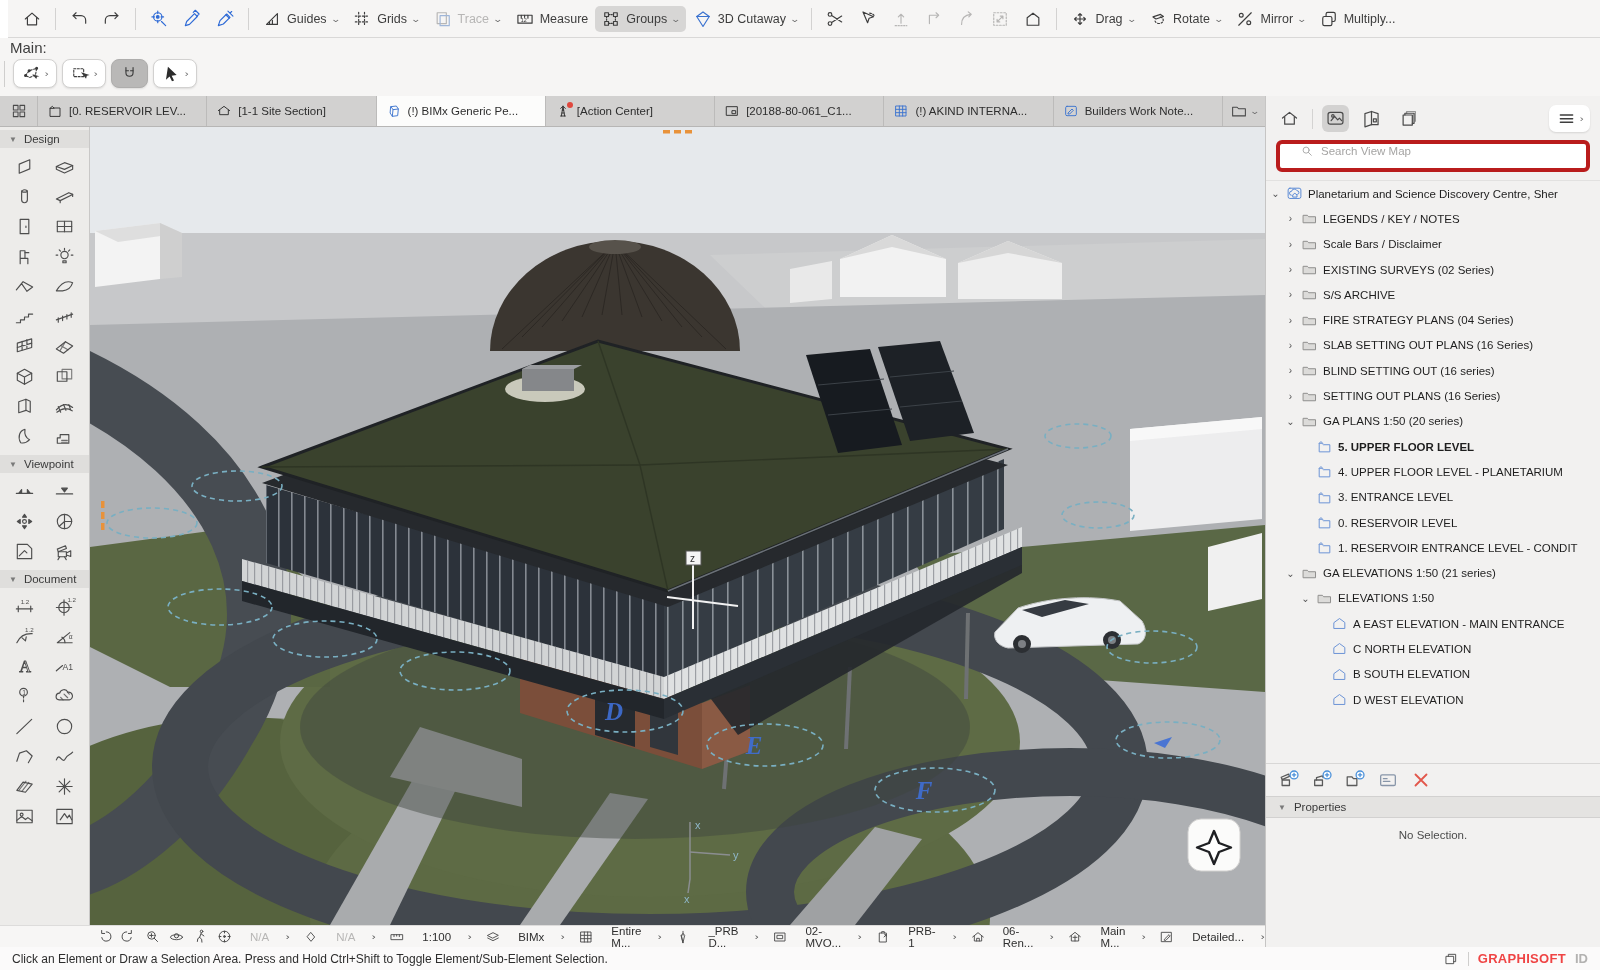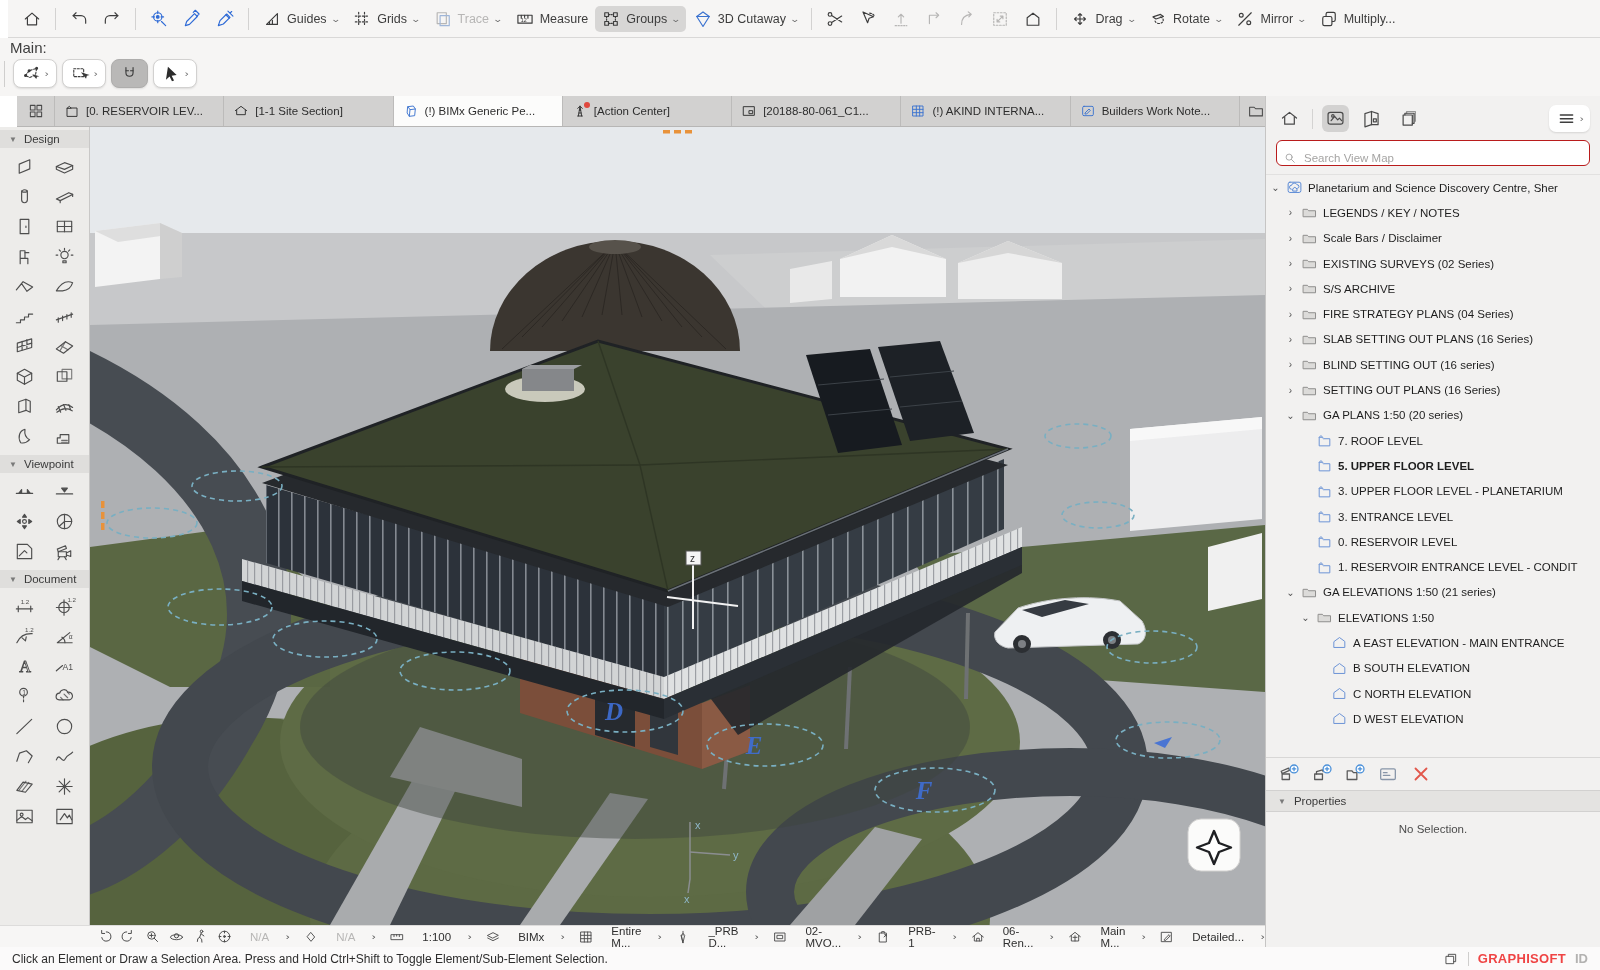--- a/index.html
+++ b/index.html
@@ -21,21 +21,21 @@
   
   #subbar{left:0;top:38px;width:1600px;height:58px;background:#f6f5f4}
   #main-label{position:absolute;left:10px;top:1px;font-size:15px;color:#3e3e3e}
   #subtools{position:absolute;left:4px;top:21px;display:flex;gap:5px;align-items:center}
   .vbar{width:1px;height:26px;background:#cfcecd;margin-right:3px}
   .pill{display:flex;align-items:center;gap:4px;background:#fff;border:1px solid #d2d1d0;border-radius:8px;
         padding:4px 8px;box-shadow:0 1px 2px rgba(0,0,0,.10);color:#3a3a3a}
   .pill .ic{width:19px;height:19px}
   .pill.active{background:#b9b8b7;border-color:#aeadac}
   
-  #tabbar{left:17px;top:96px;width:1265px;height:31px;background:#d2d1d0;border-bottom:1px solid #b7b6b5;
+  #tabbar{left:0;top:96px;width:1265px;height:31px;background:#d2d1d0;border-bottom:1px solid #b7b6b5;
           display:flex;align-items:stretch;box-sizing:border-box}
   .tabquad{width:37px;display:flex;align-items:center;justify-content:center;border-right:1px solid #bcbbba;color:#4a4a4a;flex:none}
   .tab{flex:1;min-width:0;display:flex;align-items:center;gap:6px;padding:0 9px;border-right:1px solid #bcbbba;
        font-size:11.5px;color:#2d2d2d;position:relative}
   .tab .ic{width:16px;height:16px}
   .tab .lbl{white-space:nowrap;overflow:hidden}
   .tab.active{background:#fcfcfb}
   .badge{position:absolute;width:6px;height:6px;border-radius:3px;background:#e0483e;left:21px;top:6px}
   .tab-end{width:42px;flex:none;display:flex;align-items:center;justify-content:center;gap:3px;color:#474747}
   
@@ -54,22 +54,22 @@
   
   #rightpanel{left:1265px;top:96px;width:335px;height:851px;background:#f2f1f0;border-left:1px solid #c6c5c4;
               overflow:hidden;box-sizing:border-box}
   .rp-icons{display:flex;align-items:center;padding:9px 10px 5px;gap:9px;color:#4a4a4a}
   .rp-icons .ic{width:21px;height:21px}
   .rp-ic{padding:3px;border-radius:6px}
   .rp-ic.sel{background:#d3d2d1}
   .rp-isep{width:1px;height:20px;background:#d4d3d2}
   .rp-menu{margin-left:auto;display:flex;align-items:center;gap:3px;background:#fff;border-radius:7px;
            padding:3px 7px;box-shadow:0 1px 2px rgba(0,0,0,.12);color:#3e3e3e}
-  .rp-search{margin:3px 10px 8px;background:#fff;border:1px solid #b91c1c;border-radius:6px;height:24px;
-             display:flex;align-items:flex-end;padding:0 6px;gap:5px;color:#9a9a9a}
+  .rp-search{margin:3px 10px 8px;background:#fff;border:4px solid #b91c1c;border-radius:6px;height:24px;
+             display:flex;align-items:flex-start;padding:0 20px;gap:5px;color:#9a9a9a}
   .rp-search .ic{width:14px;height:14px}
   .rp-search input{border:none;outline:none;font-size:11.5px;color:#333;width:100%;background:transparent;font-family:inherit}
   .rp-search input::placeholder{color:#a5a4a3}
   #tree{height:582px;overflow:hidden;border-top:1px solid #e2e1e0}
   .trow{display:flex;align-items:center;height:25.3px;gap:5px;font-size:11.5px;color:#1e1e1e;white-space:nowrap}
   .trow .tchev{width:11px;font-size:10px;color:#555;text-align:center;flex:none}
   .trow .ic{width:17px;height:17px}
   .c-blue{color:#6b93d6}
   .c-folder{color:#8f8e8d}
   .rp-tools{display:flex;gap:11px;padding:5px 12px;border-top:1px solid #d8d7d6;align-items:center;color:#5a5a5a}
@@ -911,66 +911,58 @@
         </svg>
         <span>SETTING OUT PLANS (16 Series)</span>
       </div>
       <div class="trow" style="padding-left: 19px;">
         <span class="tchev">⌄</span>
         <svg class="ic c-folder" viewBox="0 0 24 24">
           <path d="M3.5 7.5h5.5l1.8 2H20.5V18h-17z" style="fill:#dcdbd9"></path>
         </svg>
         <span>GA PLANS 1:50 (20 series)</span>
       </div>
+      <div class="trow" style="padding-left: 34px; font-weight: bold;">
+        <span class="tchev"></span>
+        <svg class="ic c-blue" viewBox="0 0 24 24">
+          <path d="M4.5 19V7.5h4l2 2h9V19z" style="stroke:#6b93d6"></path>
+          <path d="M4.5 7.5l2.5-2.5 2.5 2.5" style="stroke:#6b93d6"></path>
+        </svg>
+        <span>5. UPPER FLOOR LEVEL</span>
+      </div>
       <div class="trow" style="padding-left: 34px;">
         <span class="tchev"></span>
         <svg class="ic c-blue" viewBox="0 0 24 24">
           <path d="M4.5 19V7.5h4l2 2h9V19z" style="stroke:#6b93d6"></path>
           <path d="M4.5 7.5l2.5-2.5 2.5 2.5" style="stroke:#6b93d6"></path>
         </svg>
-        <span>7. ROOF LEVEL</span>
-      </div>
-      <div class="trow" style="padding-left: 34px; font-weight: bold;">
-        <span class="tchev"></span>
-        <svg class="ic c-blue" viewBox="0 0 24 24">
-          <path d="M4.5 19V7.5h4l2 2h9V19z" style="stroke:#6b93d6"></path>
-          <path d="M4.5 7.5l2.5-2.5 2.5 2.5" style="stroke:#6b93d6"></path>
-        </svg>
-        <span>5. UPPER FLOOR LEVEL</span>
+        <span>4. UPPER FLOOR LEVEL - PLANETARIUM</span>
       </div>
       <div class="trow" style="padding-left: 34px;">
         <span class="tchev"></span>
         <svg class="ic c-blue" viewBox="0 0 24 24">
           <path d="M4.5 19V7.5h4l2 2h9V19z" style="stroke:#6b93d6"></path>
           <path d="M4.5 7.5l2.5-2.5 2.5 2.5" style="stroke:#6b93d6"></path>
         </svg>
-        <span>3. UPPER FLOOR LEVEL - PLANETARIUM</span>
+        <span>3. ENTRANCE LEVEL</span>
       </div>
       <div class="trow" style="padding-left: 34px;">
         <span class="tchev"></span>
         <svg class="ic c-blue" viewBox="0 0 24 24">
           <path d="M4.5 19V7.5h4l2 2h9V19z" style="stroke:#6b93d6"></path>
           <path d="M4.5 7.5l2.5-2.5 2.5 2.5" style="stroke:#6b93d6"></path>
         </svg>
-        <span>3. ENTRANCE LEVEL</span>
+        <span>0. RESERVOIR LEVEL</span>
       </div>
       <div class="trow" style="padding-left: 34px;">
         <span class="tchev"></span>
         <svg class="ic c-blue" viewBox="0 0 24 24">
           <path d="M4.5 19V7.5h4l2 2h9V19z" style="stroke:#6b93d6"></path>
           <path d="M4.5 7.5l2.5-2.5 2.5 2.5" style="stroke:#6b93d6"></path>
         </svg>
-        <span>0. RESERVOIR LEVEL</span>
-      </div>
-      <div class="trow" style="padding-left: 34px;">
-        <span class="tchev"></span>
-        <svg class="ic c-blue" viewBox="0 0 24 24">
-          <path d="M4.5 19V7.5h4l2 2h9V19z" style="stroke:#6b93d6"></path>
-          <path d="M4.5 7.5l2.5-2.5 2.5 2.5" style="stroke:#6b93d6"></path>
-        </svg>
         <span>1. RESERVOIR ENTRANCE LEVEL - CONDIT</span>
       </div>
       <div class="trow" style="padding-left: 19px;">
         <span class="tchev">⌄</span>
         <svg class="ic c-folder" viewBox="0 0 24 24">
           <path d="M3.5 7.5h5.5l1.8 2H20.5V18h-17z" style="fill:#dcdbd9"></path>
         </svg>
         <span>GA ELEVATIONS 1:50 (21 series)</span>
       </div>
       <div class="trow" style="padding-left: 34px;">
@@ -985,28 +977,28 @@
         <svg class="ic c-blue" viewBox="0 0 24 24">
           <path d="M4.5 10.5L12 5l7.5 5.5V19h-15z" style="stroke:#6b93d6"></path>
         </svg>
         <span>A EAST ELEVATION - MAIN ENTRANCE</span>
       </div>
       <div class="trow" style="padding-left: 49px;">
         <span class="tchev"></span>
         <svg class="ic c-blue" viewBox="0 0 24 24">
           <path d="M4.5 10.5L12 5l7.5 5.5V19h-15z" style="stroke:#6b93d6"></path>
         </svg>
-        <span>B SOUTH ELEVATION</span>
+        <span>C NORTH ELEVATION</span>
       </div>
       <div class="trow" style="padding-left: 49px;">
         <span class="tchev"></span>
         <svg class="ic c-blue" viewBox="0 0 24 24">
           <path d="M4.5 10.5L12 5l7.5 5.5V19h-15z" style="stroke:#6b93d6"></path>
         </svg>
-        <span>C NORTH ELEVATION</span>
+        <span>B SOUTH ELEVATION</span>
       </div>
       <div class="trow" style="padding-left: 49px;">
         <span class="tchev"></span>
         <svg class="ic c-blue" viewBox="0 0 24 24">
           <path d="M4.5 10.5L12 5l7.5 5.5V19h-15z" style="stroke:#6b93d6"></path>
         </svg>
         <span>D WEST ELEVATION</span>
       </div>
     </div>
   <div class="rp-tools" id="rp-tools">

